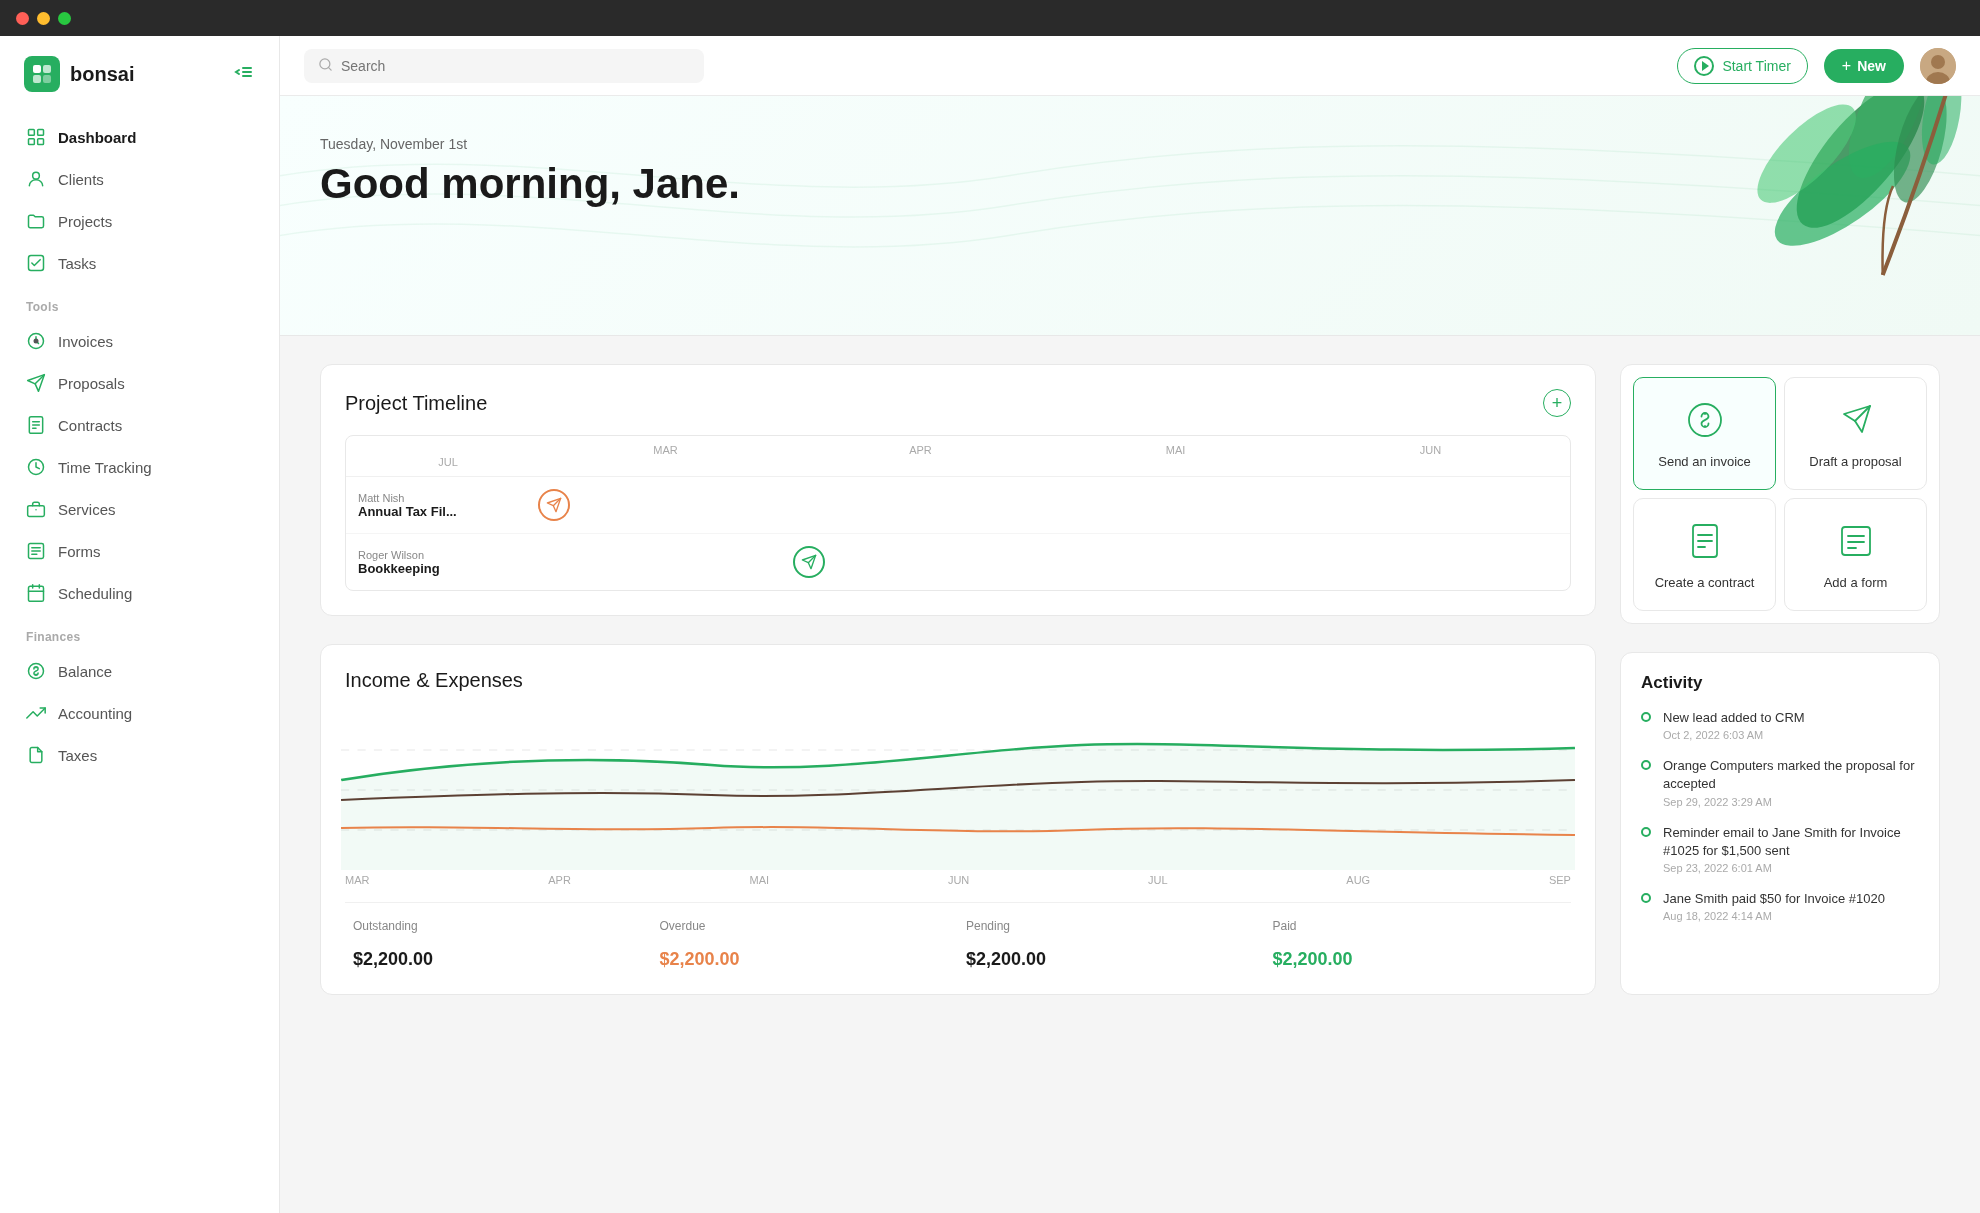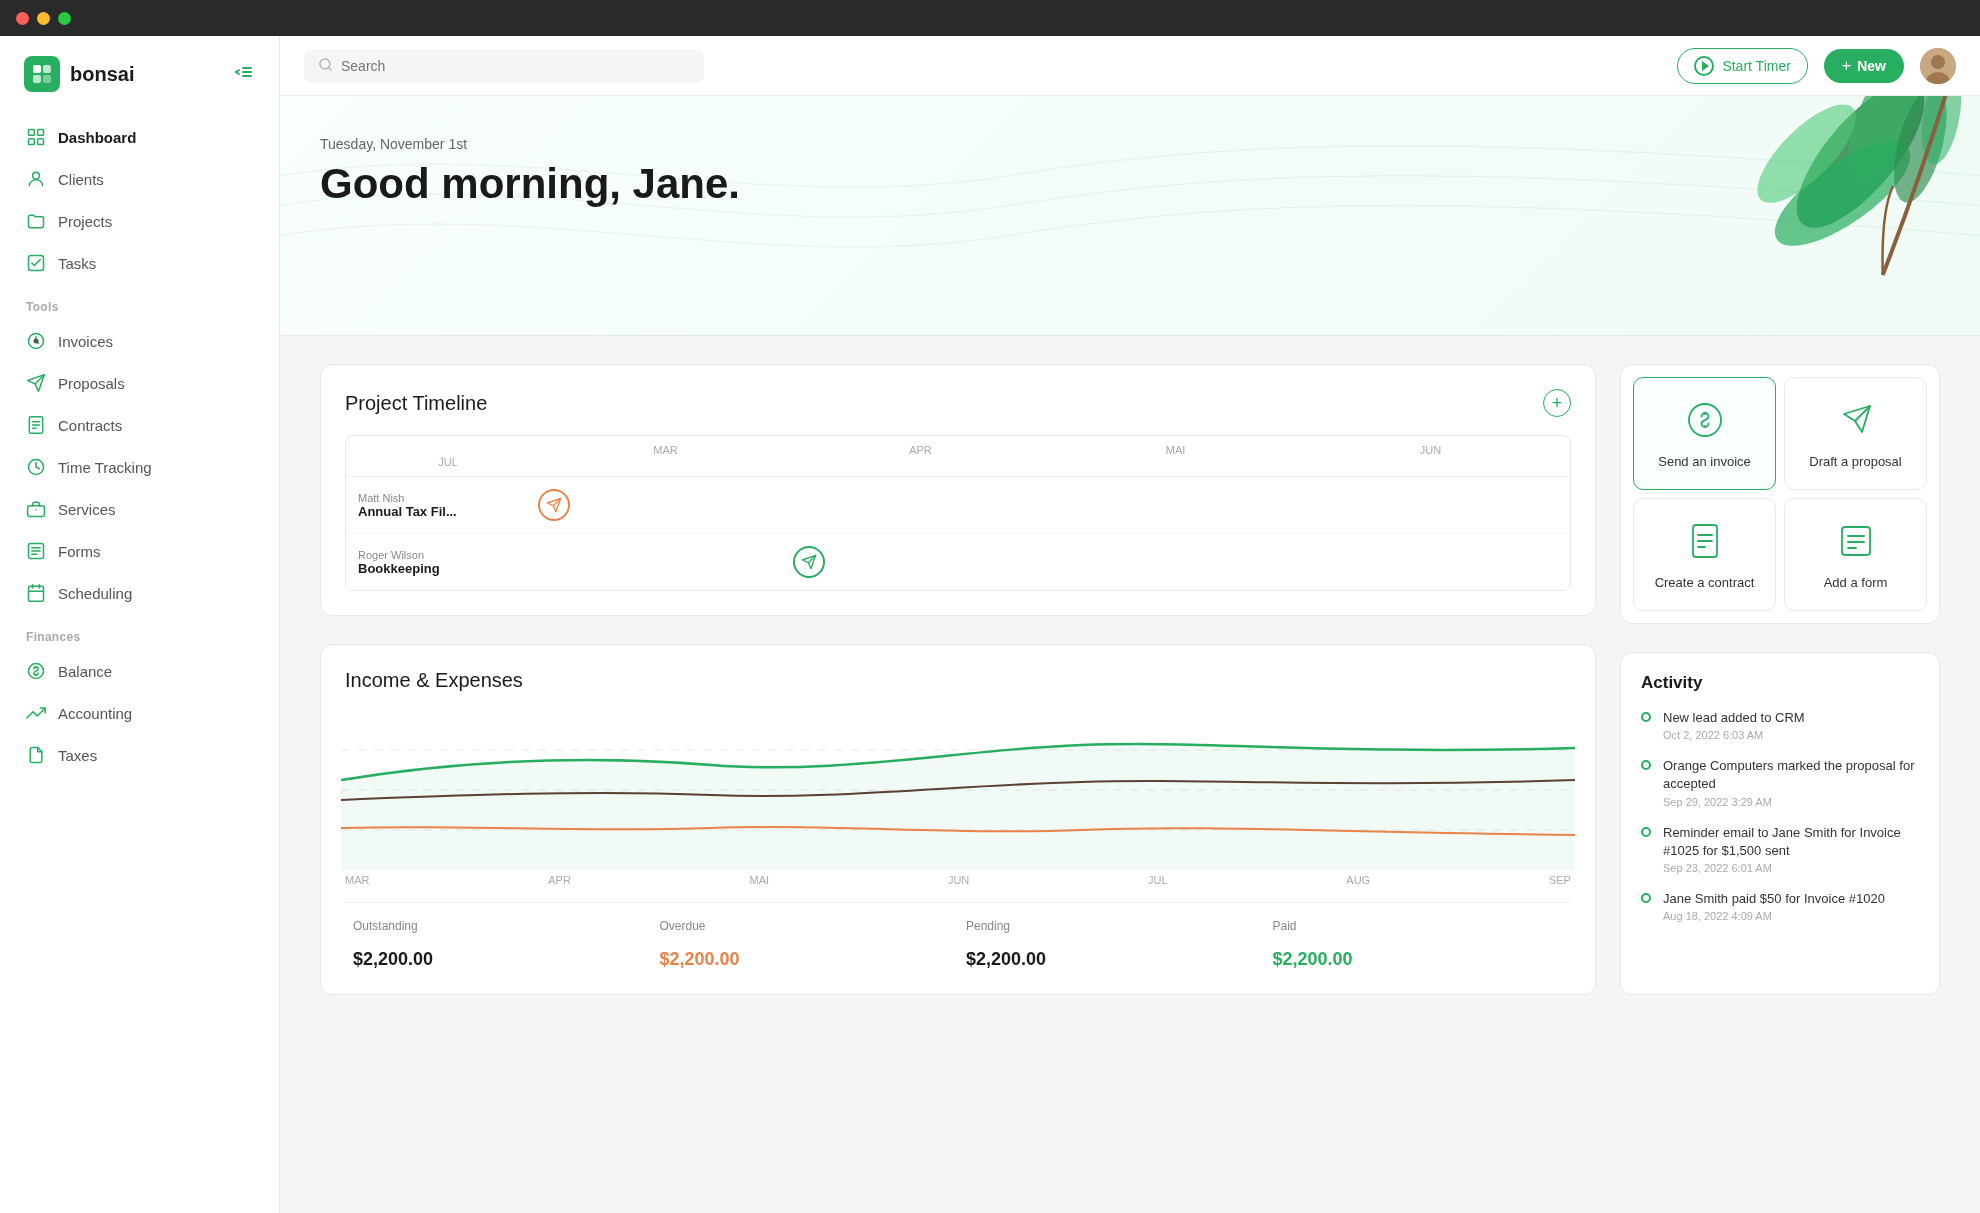--- a/index.html
+++ b/index.html
@@ -918,21 +918,21 @@
                 <div class="activity-content">
                   <div class="activity-text">Reminder email to Jane Smith for Invoice #1025 for $1,500 sent</div>
                   <div class="activity-time">Sep 23, 2022  6:01 AM</div>
                 </div>
               </div>
 
               <div class="activity-item">
                 <div class="activity-dot"></div>
                 <div class="activity-content">
                   <div class="activity-text">Jane Smith paid $50 for Invoice #1020</div>
-                  <div class="activity-time">Aug 18, 2022  4:09 AM</div>
+                  <div class="activity-time">Aug 18, 2022  4:14 AM</div>
                 </div>
               </div>
 
             </div>
 
           </div>
         </div>
 
       </div>
     </div>

